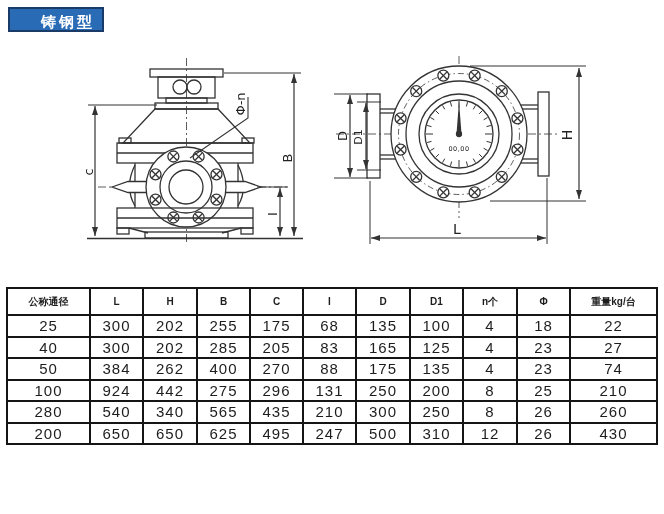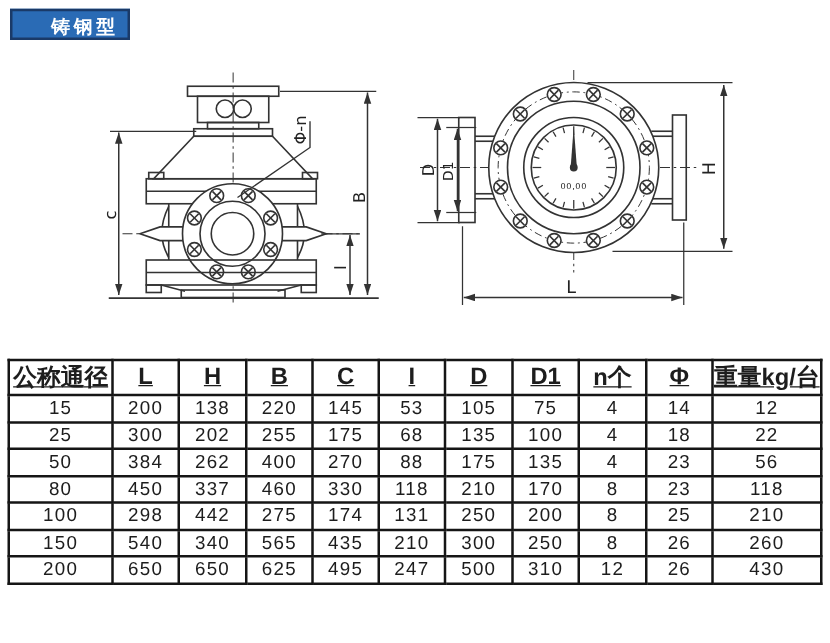--- a/index.html
+++ b/index.html
@@ -7,21 +7,21 @@
        font-family:"Liberation Sans","DejaVu Sans",sans-serif;color:#1d1d1d;}
   .badge{position:absolute;left:8px;top:7px;width:96px;height:25px;line-height:25px;
          text-align:center;color:#fff;font-weight:bold;font-size:15px;letter-spacing:3px;
          box-sizing:border-box;border:2px solid;padding-left:24px;}
   .drawing{position:absolute;left:0;top:0;width:664px;height:282px;}
   svg text{font-family:"DejaVu Sans","Liberation Sans",sans-serif;}
   .spec-table-wrap{position:absolute;left:6px;top:287px;width:652px;}
   table.spec{border-collapse:collapse;table-layout:fixed;width:651px;}
   table.spec th,table.spec td{border:2px solid #151515;text-align:center;vertical-align:middle;
        padding:0;overflow:hidden;white-space:nowrap;}
-  table.spec th{height:25px;font-size:19px;font-weight:bold;text-decoration:underline;}
+  table.spec th{height:25px;font-size:10px;font-weight:bold;}
   table.spec td{height:19.5px;font-size:15px;font-weight:normal;letter-spacing:1px;}
 </style>
 </head>
 <body>
 
 <div class="badge" id="badge" style="background: rgb(42, 107, 181); border-color: rgb(26, 58, 104);">铸钢型</div>
 
 <div class="drawing">
 <svg id="dwg" width="664" height="282" viewBox="0 0 664 282">
   <defs>
@@ -252,86 +252,73 @@
           <th>I</th>
           <th>D</th>
           <th>D1</th>
           <th>n个</th>
           <th>Φ</th>
           <th>重量kg/台</th>
         </tr>
       </thead>
     <tbody>
         <tr>
-          <td>15</td>
-          <td>200</td>
-          <td>138</td>
-          <td>220</td>
-          <td>145</td>
-          <td>53</td>
-          <td>105</td>
-          <td>75</td>
-          <td>4</td>
-          <td>14</td>
-          <td>12</td>
-        </tr>
-        <tr>
           <td>25</td>
           <td>300</td>
           <td>202</td>
           <td>255</td>
           <td>175</td>
           <td>68</td>
           <td>135</td>
           <td>100</td>
           <td>4</td>
           <td>18</td>
           <td>22</td>
         </tr>
         <tr>
+          <td>40</td>
+          <td>300</td>
+          <td>202</td>
+          <td>285</td>
+          <td>205</td>
+          <td>83</td>
+          <td>165</td>
+          <td>125</td>
+          <td>4</td>
+          <td>23</td>
+          <td>27</td>
+        </tr>
+        <tr>
           <td>50</td>
           <td>384</td>
           <td>262</td>
           <td>400</td>
           <td>270</td>
           <td>88</td>
           <td>175</td>
           <td>135</td>
           <td>4</td>
           <td>23</td>
-          <td>56</td>
-        </tr>
-        <tr>
-          <td>80</td>
-          <td>450</td>
-          <td>337</td>
-          <td>460</td>
-          <td>330</td>
-          <td>118</td>
-          <td>210</td>
-          <td>170</td>
-          <td>8</td>
-          <td>23</td>
-          <td>118</td>
+          <td>74</td>
         </tr>
         <tr>
           <td>100</td>
-          <td>298</td>
+          <td>924</td>
           <td>442</td>
           <td>275</td>
-          <td>174</td>
+          <td>296</td>
           <td>131</td>
           <td>250</td>
           <td>200</td>
           <td>8</td>
           <td>25</td>
           <td>210</td>
         </tr>
         <tr>
-          <td>150</td>
+          <td>280</td>
           <td>540</td>
           <td>340</td>
           <td>565</td>
           <td>435</td>
           <td>210</td>
           <td>300</td>
           <td>250</td>
           <td>8</td>
           <td>26</td>
           <td>260</td>

